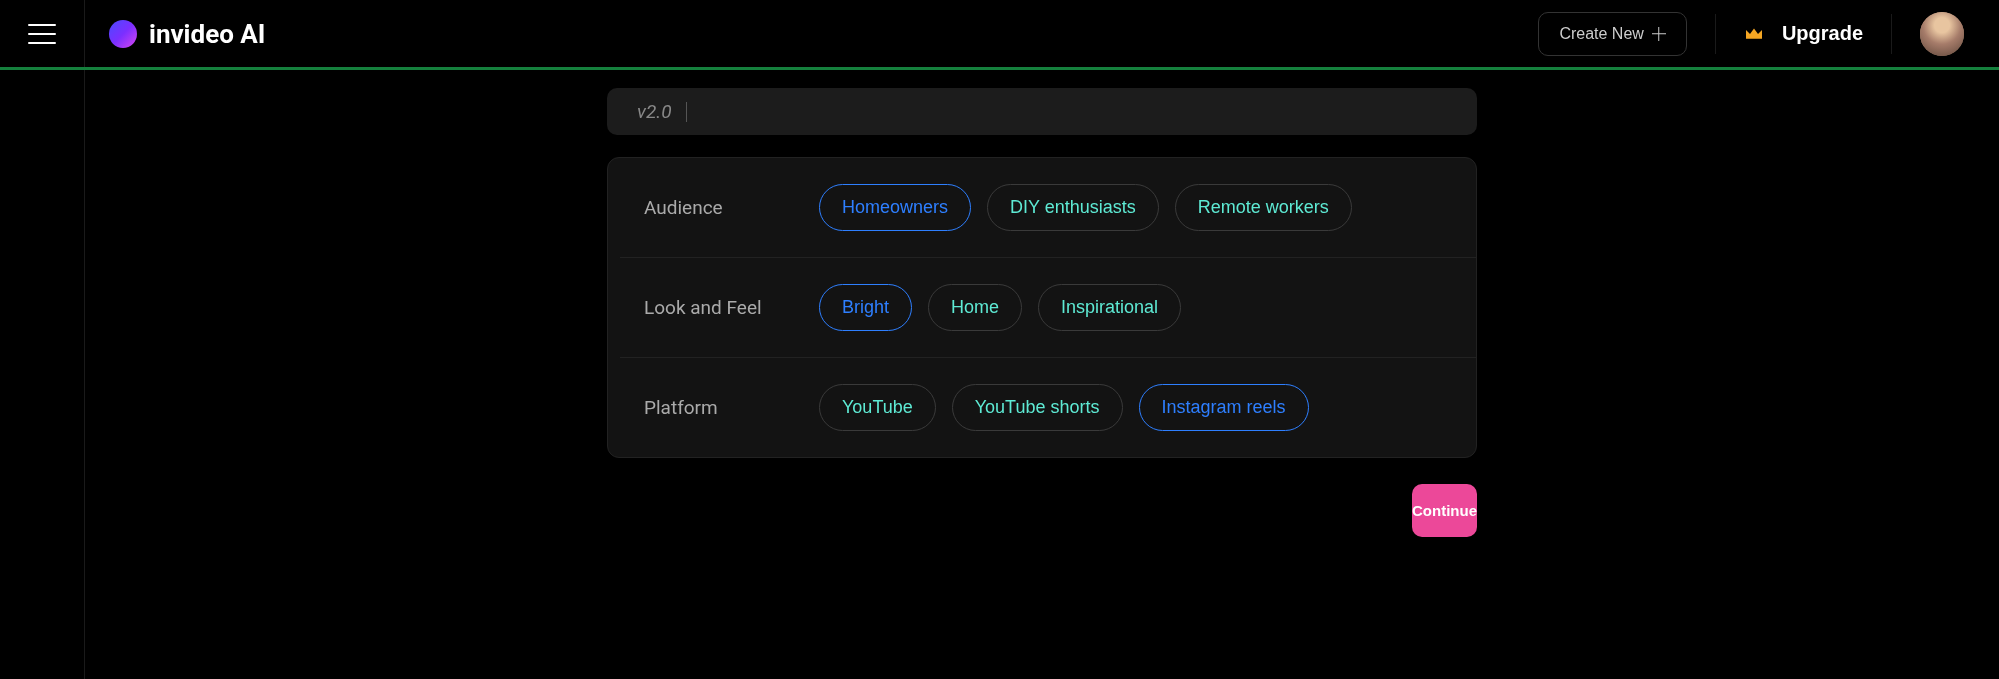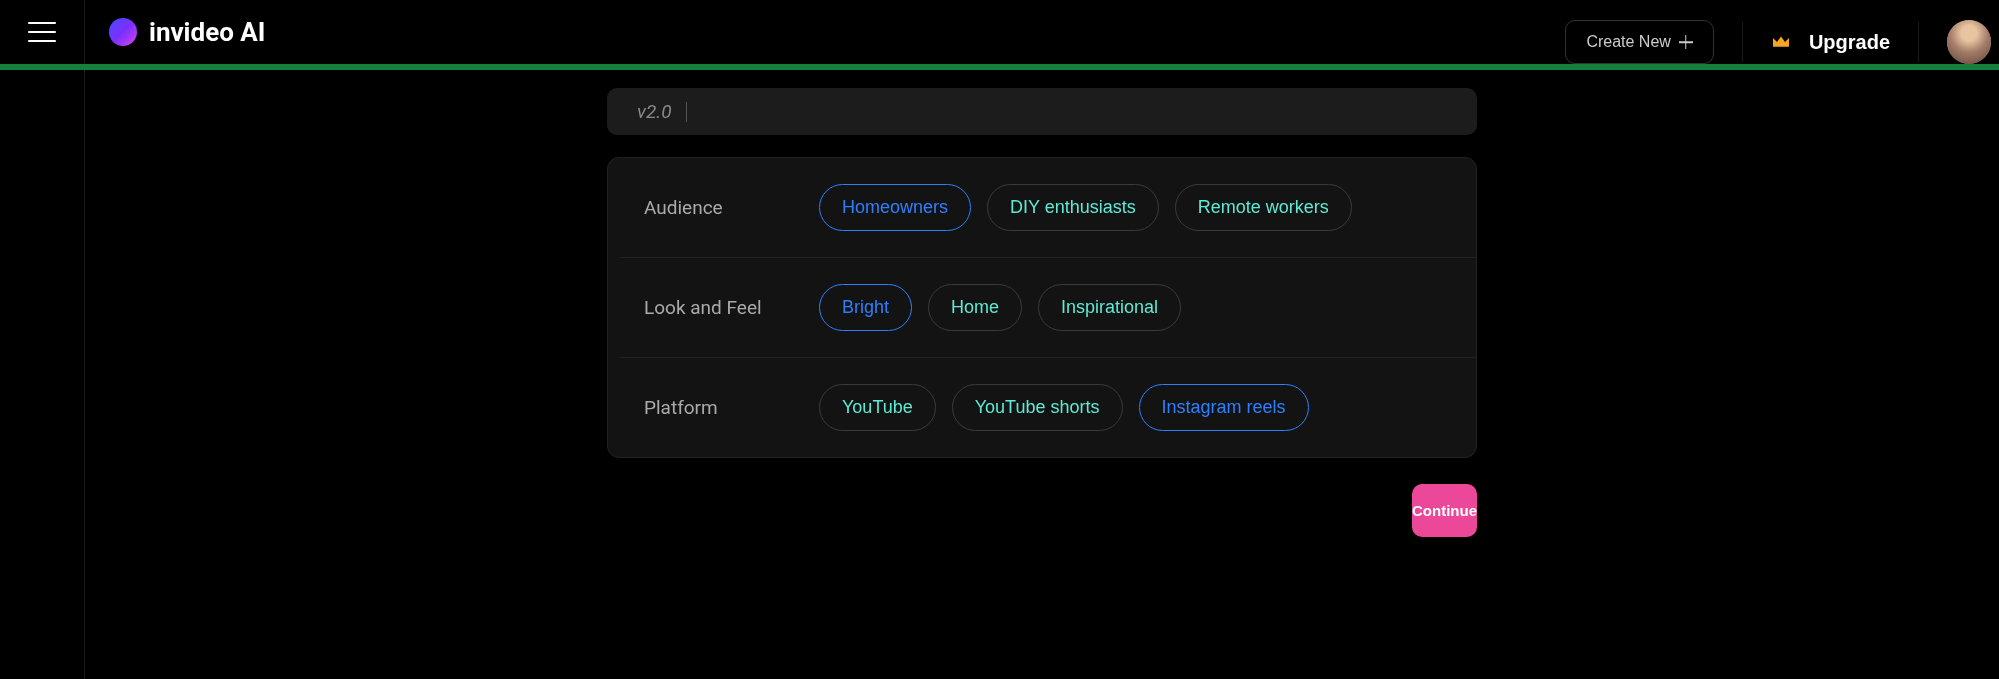--- a/index.html
+++ b/index.html
@@ -12,25 +12,25 @@
       background: #000000;
       font-family: -apple-system, BlinkMacSystemFont, 'Segoe UI', Roboto, sans-serif;
       color: #ffffff;
       width: 1999px;
       height: 679px;
       overflow: hidden;
     }
 
     .header {
       display: flex;
-      align-items: flex-end;
+      align-items: center;
       justify-content: space-between;
       height: 70px;
-      border-bottom: 6px solid #15803d;
-      padding: 0 8px 0 0;
+      border-bottom: 3px solid #15803d;
+      padding: 0 35px 0 0;
     }
 
     .header-left {
       display: flex;
       align-items: center;
       height: 100%;
     }
 
     .menu-button {
       width: 85px;

